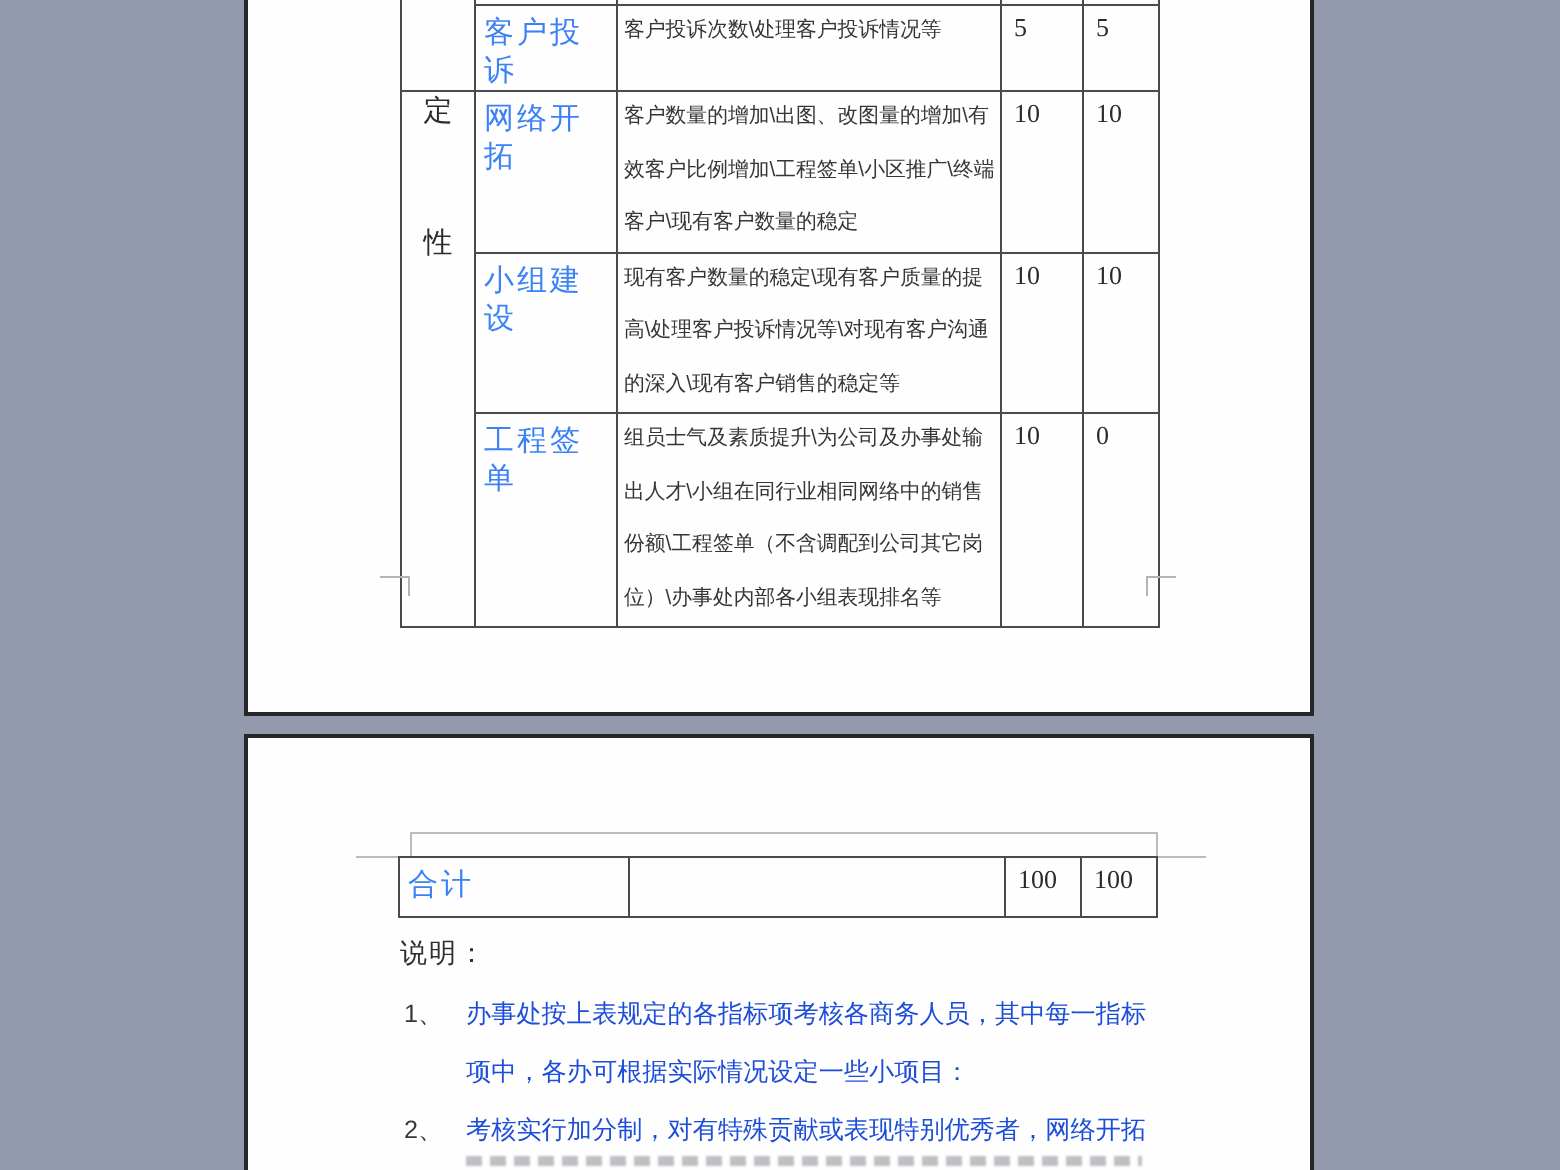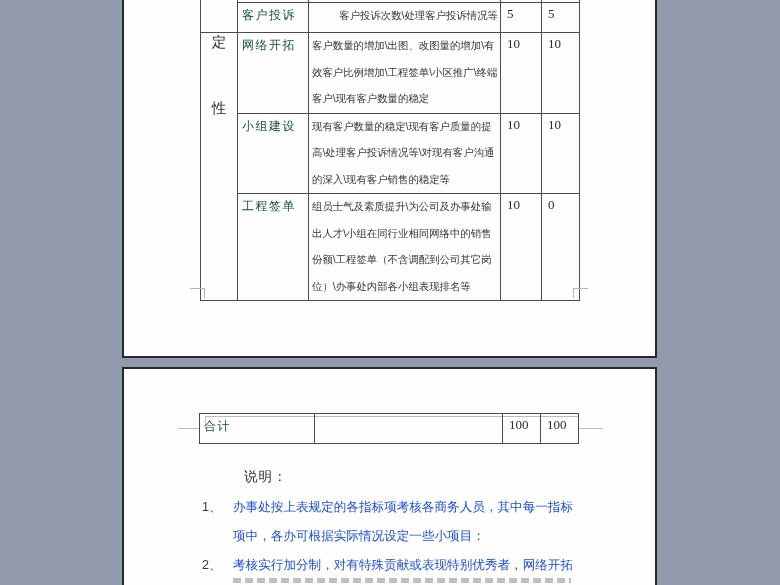--- a/index.html
+++ b/index.html
@@ -13,42 +13,42 @@
     position:absolute;left:122px;width:531px;background:#fefefe;
     border:2px solid #26262c;
   }
   #page1{top:-8px;height:362px;}
   #page2{top:367px;height:400px;}
 
   
   table{border-collapse:collapse;table-layout:fixed;position:absolute;}
   td{border:1px solid #4a4a50;vertical-align:top;overflow:hidden;padding:0;}
   #t1{left:76px;top:-25px;width:379px;}
-  #t2{left:75px;top:44px;width:379px;border-radius:14px;}
-  td.lab{font-size:12px;padding:4px 2px 0 4px;letter-spacing:1.5px;color:#14532d;}
+  #t2{left:75px;top:59px;width:379px;border-radius:14px;}
+  td.lab{font-size:15px;padding:4px 2px 0 4px;letter-spacing:1.5px;color:#3b82f6;}
   td.desc{font-size:10.4px;line-height:26.5px;padding:0 2px 0 3px;word-break:break-all;color:#36363a;}
   td.score{font-family:"Liberation Serif",serif;font-size:13px;padding:3px 0 0 6px;color:#2b2b2f;}
   td.cat{padding:0;}
   .catwrap{display:flex;flex-direction:column;align-items:center;justify-content:center;
     gap:47px;height:100%;font-size:14.5px;letter-spacing:0;padding-bottom:22px;
     box-sizing:border-box;color:#2b2b2f;}
-  .descfirst{line-height:22px;text-align:right;}
+  .descfirst{line-height:22px;}
 
   
   .cm{position:absolute;width:14px;height:9px;}
   .cm-left{left:66px;top:294px;border-top:1px solid #b4b4b8;border-right:1px solid #b4b4b8;}
   .cm-right{left:449px;top:294px;border-top:1px solid #b4b4b8;border-left:1px solid #b4b4b8;}
   .topmark{position:absolute;left:81px;top:47px;width:372px;height:12px;
     border-top:1px solid #bcbcc0;border-left:1px solid #bcbcc0;border-right:1px solid #bcbcc0;}
   .sideseg{position:absolute;top:59px;height:1px;background:#bcbcc0;}
   .sideseg.l{left:54px;width:21px;}
   .sideseg.r{left:455px;width:24px;}
 
   
-  .notes-heading{position:absolute;left:76px;top:99px;font-size:13.5px;letter-spacing:1px;color:#2f2f33;margin-left:44px;}
+  .notes-heading{position:absolute;left:76px;top:99px;font-size:13.5px;letter-spacing:1px;color:#2f2f33;}
   .notes{position:absolute;left:78px;top:124px;width:374px;}
   .note{display:flex;}
   .note .num{flex:0 0 31px;line-height:29px;font-size:12.6px;color:#38383c;}
   .note .ntext{width:341px;line-height:29px;font-size:12.6px;word-break:break-all;
     color:#1d4ed8;}
   .cutline{position:absolute;left:109px;top:209px;width:338px;height:5px;opacity:.55;
     background:repeating-linear-gradient(90deg,#8e8e96 0 8px,transparent 8px 12px);
     filter:blur(.4px);}
 </style>
 </head>

